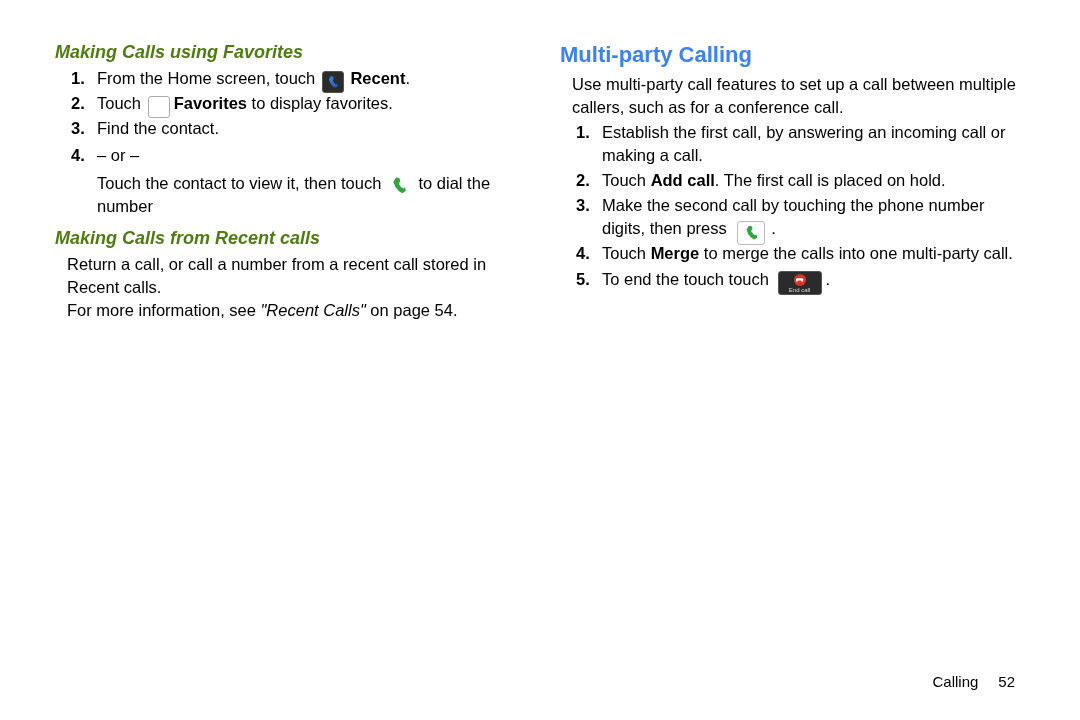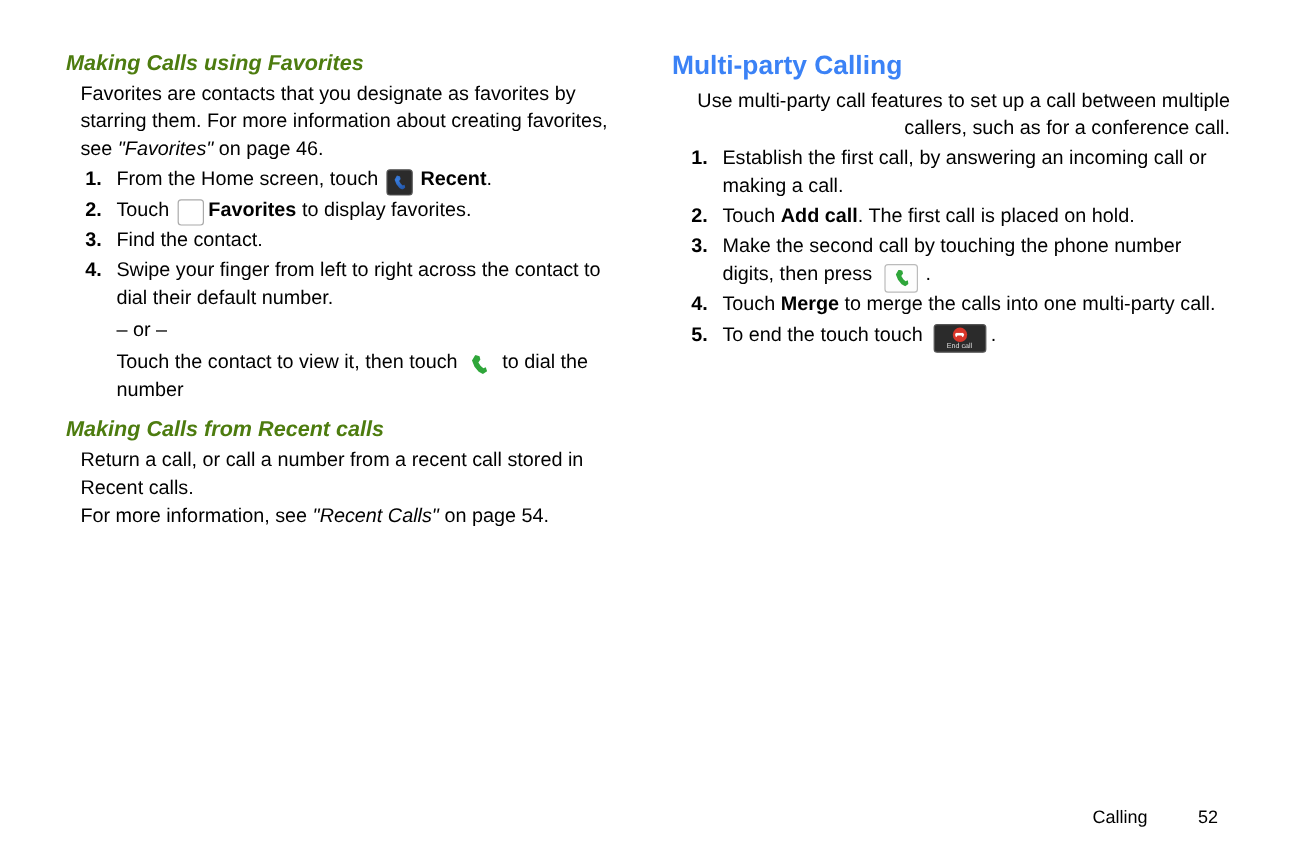--- a/index.html
+++ b/index.html
@@ -38,21 +38,21 @@
     margin: 0 0 2px 0;
   }
   .h1-orange {
     font-weight: 800;
     color: #3b82f6;
     font-size: 22px;
     margin: 0 0 2px 0;
   }
   p { margin: 0 0 0 0; }
   .para { margin: 0 0 0 0; padding-left: 12px; }
-  .para2 { margin: 0 0 0 0; padding-left: 12px; text-align: right; }
+  .para2 { margin: 0 0 0 0; padding-left: 12px; }
   ol.steps {
     list-style: none;
     padding: 0 0 0 38px;
     margin: 2px 0 0 0;
     counter-reset: step;
   }
   ol.steps > li {
     counter-increment: step;
     position: relative;
     margin: 2px 0 2px 0;
@@ -153,50 +153,46 @@
     position: absolute;
     bottom: 1px; left: 0; right: 0;
     color: #ddd;
     font-size: 6px;
     line-height: 6px;
   }
   .footer {
     display: flex;
     justify-content: flex-end;
     align-items: center;
-    gap: 42px;
+    gap: 20px;
     font-size: 15px;
     padding-right: 10px;
     margin-top: auto;
   }
   .gap { height: 6px; }
 </style>
 </head>
 <body>
 
 <div class="page">
   <div class="cols">
 
     <div class="col">
       <div class="h2-blue">Making Calls using Favorites</div>
-      <p class="para">
-        <span>Favorites are contacts that you designate as favorites by starring them. For more information about creating favorites, see </span><span class="i">"Favorites"</span><span> on page 46.</span>
-      </p>
       <ol class="steps">
         <li>
           <span>From the Home screen, touch </span><span class="icon-box icon-phone-dark"></span><span class="b"> Recent</span><span>.</span>
         </li>
         <li>
           <span>Touch </span><span class="icon-box icon-star-placeholder"></span><span class="b">Favorites</span><span> to display favorites.</span>
         </li>
         <li>
           <span>Find the contact.</span>
         </li>
         <li>
-          <span>Swipe your finger from left to right across the contact to dial their default number.</span>
           <div class="or-block">– or –</div>
           <span>Touch the contact to view it, then touch </span><span class="icon-box icon-call-green"></span><span> to dial the number</span>
         </li>
       </ol>
       <div class="gap"></div>
       <div class="h2-blue">Making Calls from Recent calls</div>
       <p class="para">Return a call, or call a number from a recent call stored in Recent calls.</p>
       <p class="para">
         <span>For more information, see </span><span class="i">"Recent Calls"</span><span> on page 54.</span>
       </p>

